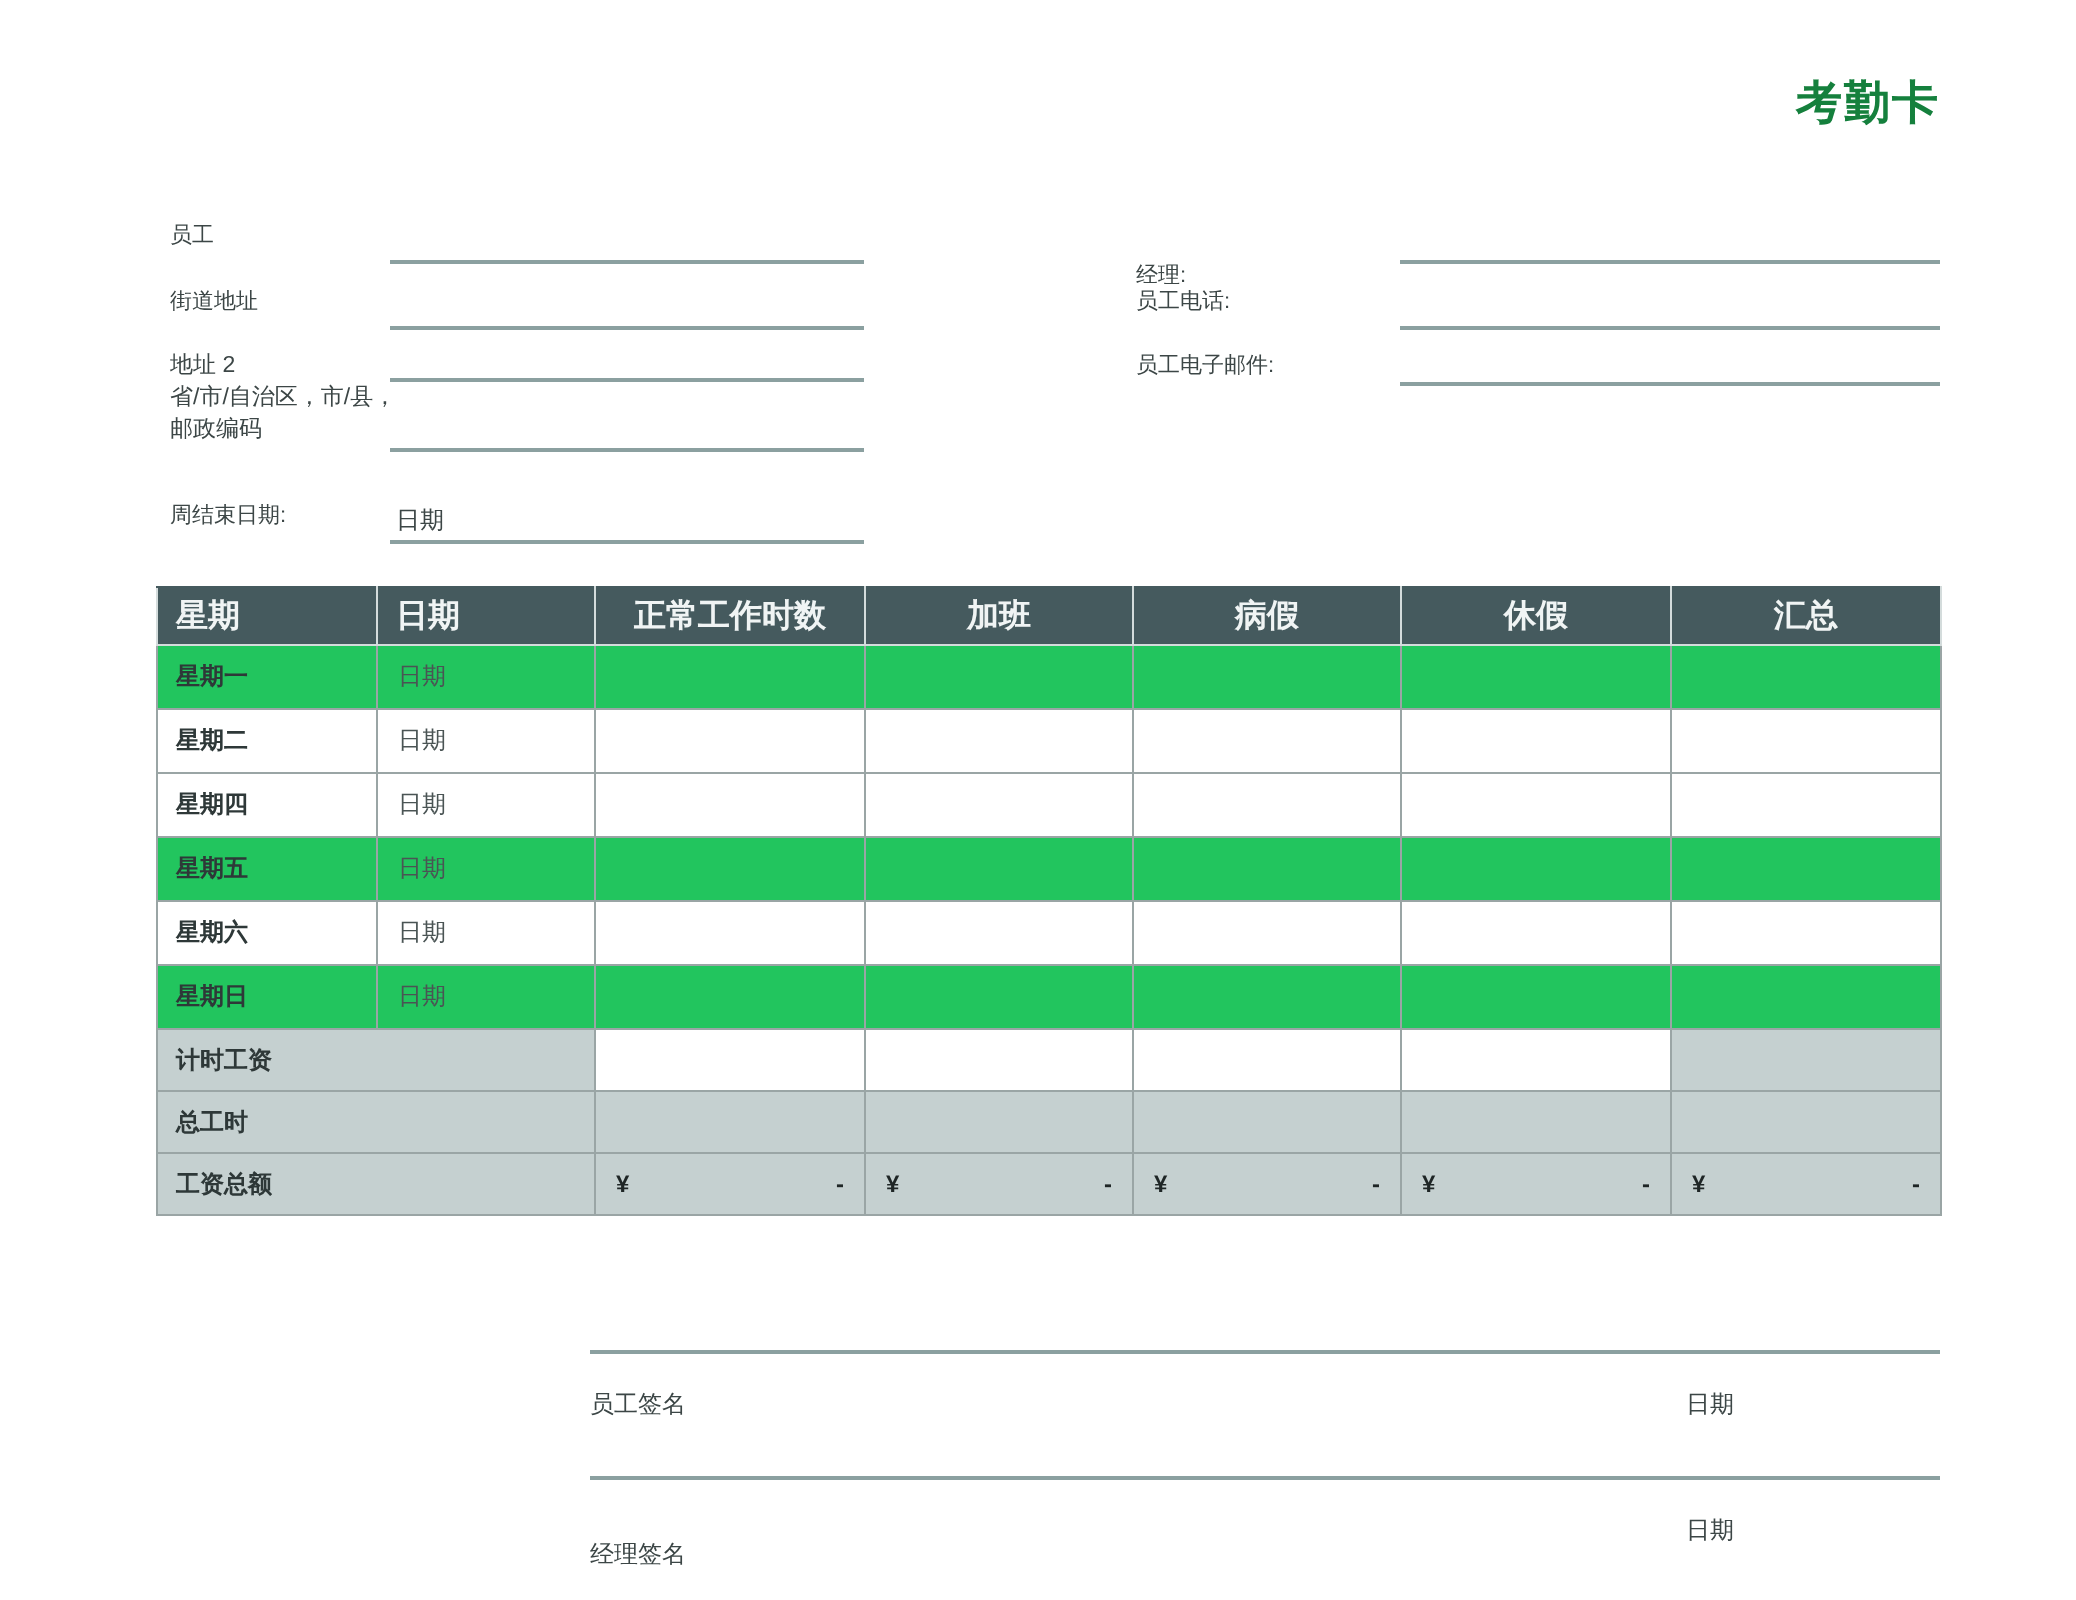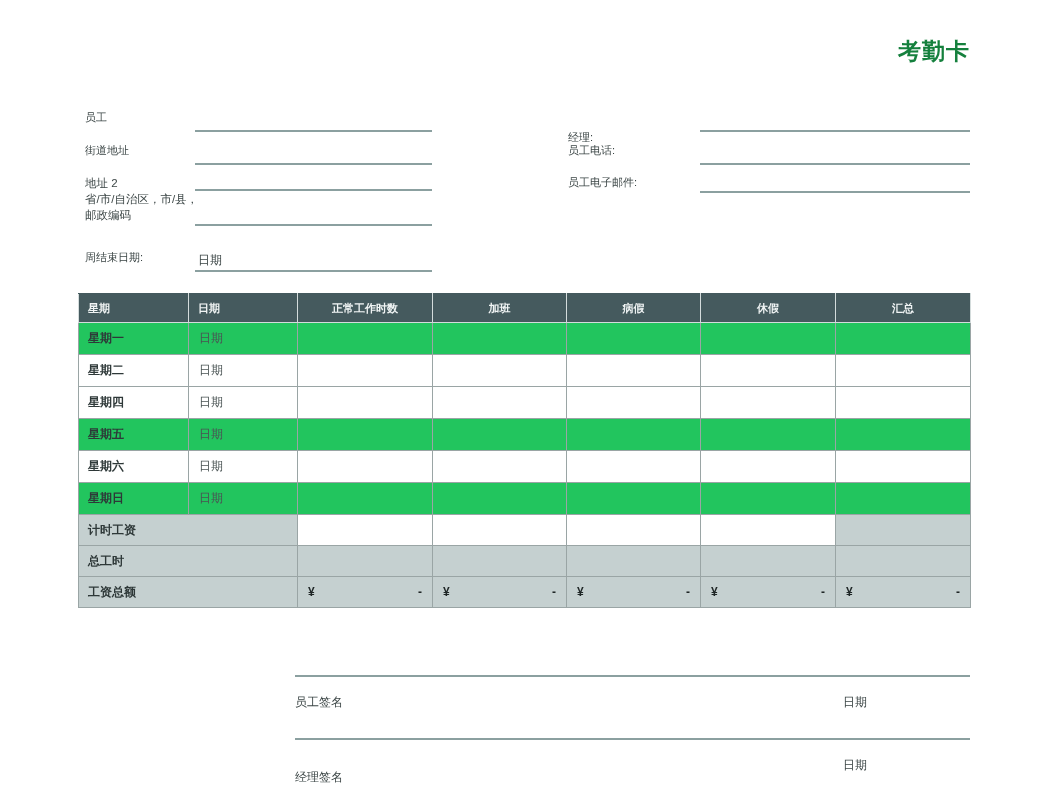--- a/index.html
+++ b/index.html
@@ -30,21 +30,21 @@
   .fl-1 { top:130px; } .fl-2 { top:163px; } .fl-3 { top:189px; } .fl-4 { top:224px; }
   .fr-1 { top:130px; } .fr-2 { top:163px; } .fr-3 { top:191px; }
   .fl-week { top:270px; left:195px; width:237px; }
 
   table.timesheet {
     position:absolute; left:78px; top:293px; width:892px;
     border-collapse:collapse; table-layout:fixed;
     border:1px solid #9aa5a5;
   }
   .timesheet th {
-    background:#455a5e; color:#f0f4f4; font-size:11px; font-weight:bold;
+    background:#455a5e; color:#f0f4f4; font-size:16px; font-weight:bold;
     height:29px; border:1px solid #d4dcdc; border-top:1px solid #455a5e;
   }
   .timesheet th.h-left { text-align:left; padding-left:9px; }
   .timesheet td { border:1px solid #9aa5a5; font-size:12px; height:32px; }
   tr.day-odd td { background:#22c55e; }
   tr.day-even td { background:#ffffff;margin-left:28px; }
   td.day-name { font-weight:bold; color:#2e3838; padding-left:9px; }
   td.day-date { color:#4a5454; padding-left:10px; }
   tr.summary td { height:31px; background:#c5d0d0; }
   td.sum-label { font-weight:bold; color:#2e3838; padding-left:9px; }

